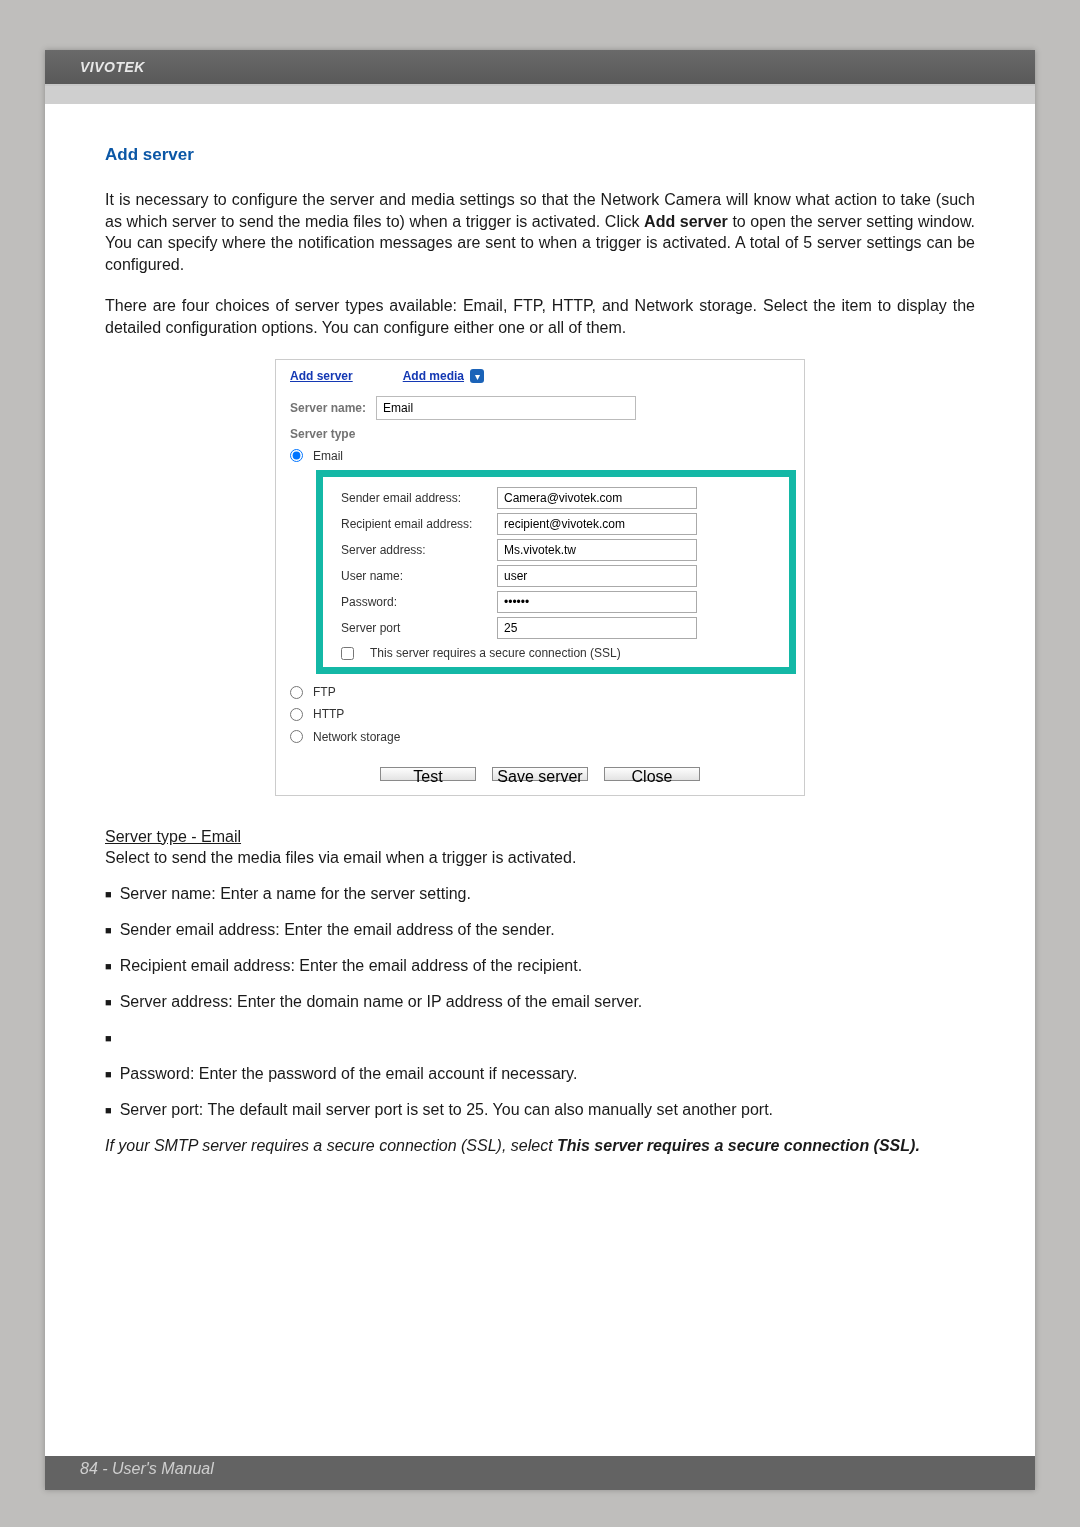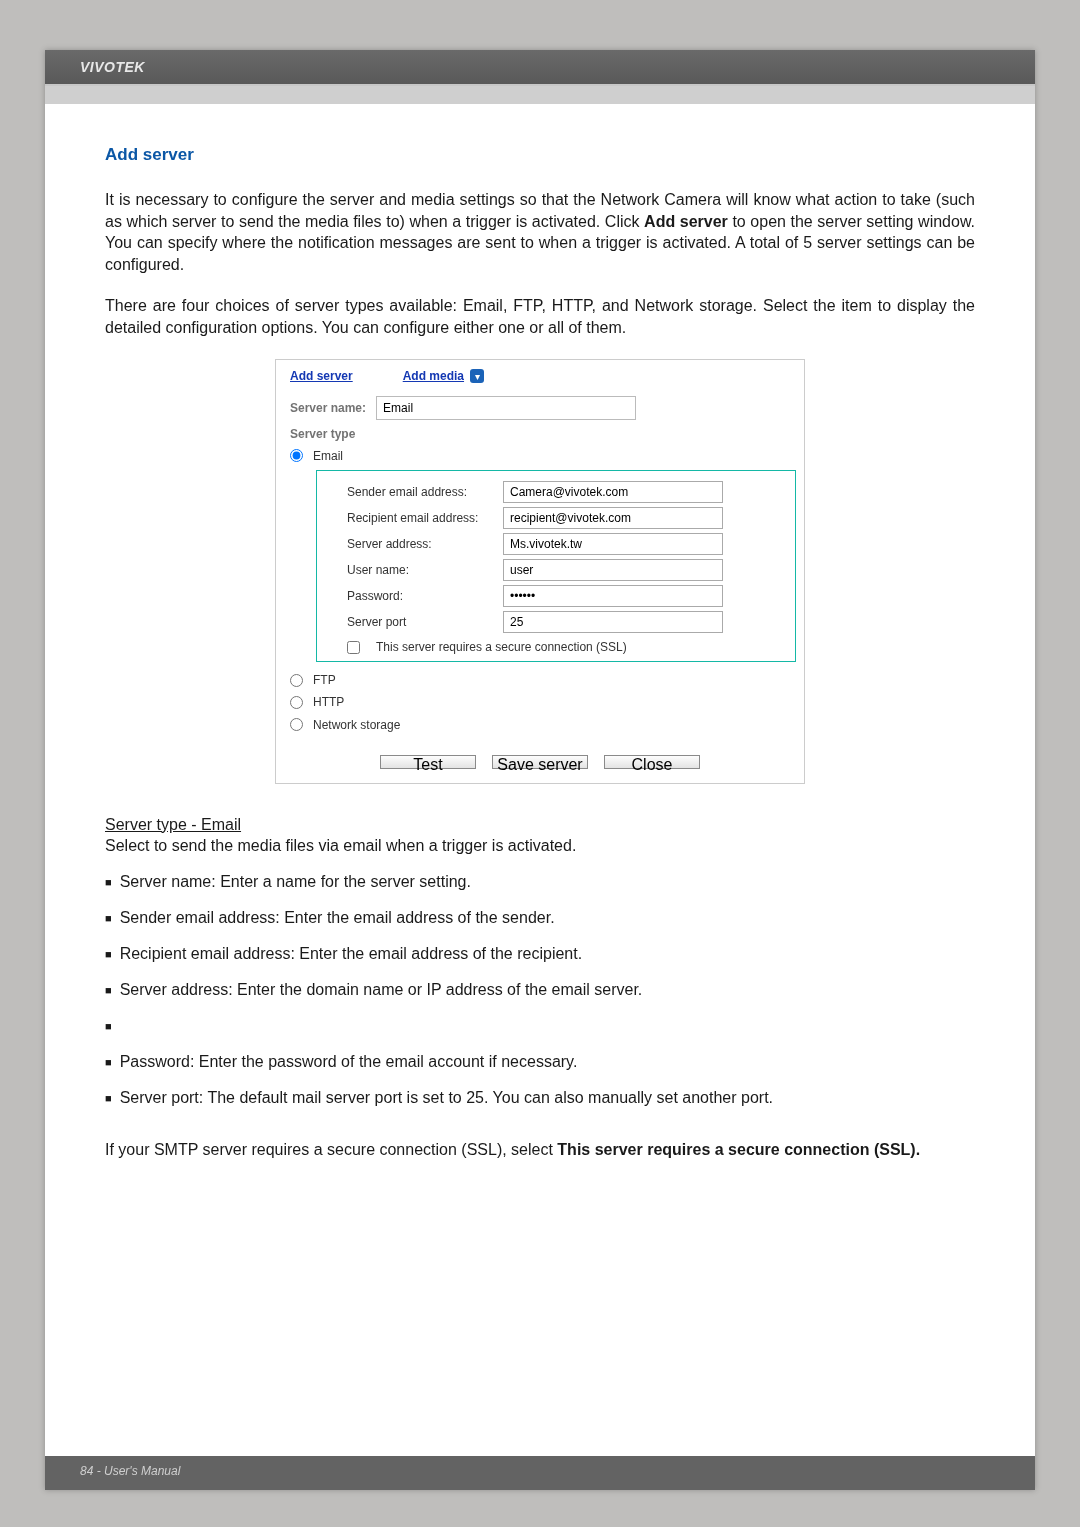--- a/index.html
+++ b/index.html
@@ -59,42 +59,42 @@
     font-size: 12px;
     color: #333;
   }
   .links { display:flex; gap: 50px; margin-bottom: 12px; align-items:center;}
   .blink { color:#1438b3; text-decoration: underline; font-weight:bold; }
   .arrow { display:inline-flex; width:14px;height:14px;background:#1b63b8;border-radius:3px;align-items:center;justify-content:center;color:#fff;font-size:10px;margin-left:3px;}
   .shot .lbl-bold { font-weight: bold; color:#737373; }
   .row { display:flex; align-items:center; margin: 6px 0; gap: 10px;}
   .name-input { border:1px solid #bbb; background:#fff; height:24px; width:260px; padding:0 6px; font-size:12px;}
   .sub { margin-left: 26px; }
-  .emailbox { border:1px solid #14b8a6; padding: 6px 16px; width: 480px; margin-left: 26px; }
+  .emailbox { border:7px solid #14b8a6; padding: 6px 4px; width: 480px; margin-left: 26px; }
   .erow { display:flex; align-items:center; margin:4px 0; font-size:12px;}
   .erow .elabel { width: 170px; padding-left: 14px;}
   .erow input[type=text], .erow input[type=password] {
-    border:1px solid #aaa; height:22px; width:220px; padding:0 6px; font-size:12px; background:#fff;
+    border:1px solid #aaa; height:22px; width:200px; padding:0 6px; font-size:12px; background:#fff;
   }
   .sslrow { padding-left: 14px; display:flex; align-items:center; gap:16px; margin-top:6px;}
   .btns { display:flex; gap:16px; justify-content:center; margin-top:14px; }
   .btn {
     min-width: 96px; height:14px;
     border:1px solid #8a8a8a;
     background: linear-gradient(#fdfdfd,#e3e3e3);
     font-size:16px; cursor:pointer;margin-top:8px;
   }
   .radio { appearance:auto; }
 
   .u { text-decoration: underline; }
   .bullets { margin-top: 14px; }
   .bullets .bl { display:flex; gap:8px; margin: 14px 0; }
   .sq { font-size: 11px; line-height:22px;}
   .footer {
-    position:absolute; bottom:12px; left:35px; color:#cfcfcf; font-style:italic; font-size:12px;
+    position:absolute; bottom:12px; left:35px; color:#cfcfcf; font-style:italic; font-size:16px;
     width: 920px;
   }
   .footer-bar { height:34px; background:#636363; position:absolute; bottom:0; left:0; right:0;}
 </style>
 </head>
 <body>
 
 <div class="page">
   <div class="brandbar">
     <span>VIVOTEK</span>
@@ -211,20 +211,20 @@
       <div class="bl">
           <span class="sq">■</span>
           <span>Password: Enter the password of the email account if necessary.</span>
         </div>
       <div class="bl">
           <span class="sq">■</span>
           <span>Server port: The default mail server port is set to 25. You can also manually set another port.</span>
         </div>
     </div>
 
-    <p class="just" style="margin-top:30px;">
+    <p class="just" style="margin-top:14px;font-style:italic;">
       <span>If your SMTP server requires a secure connection (SSL), select </span><b>This server requires a secure connection (SSL).</b>
     </p>
   </div>
 
   <div class="footer-bar"></div>
   <div class="footer">84 - User's Manual</div>
 </div>
 
 </body></html>

